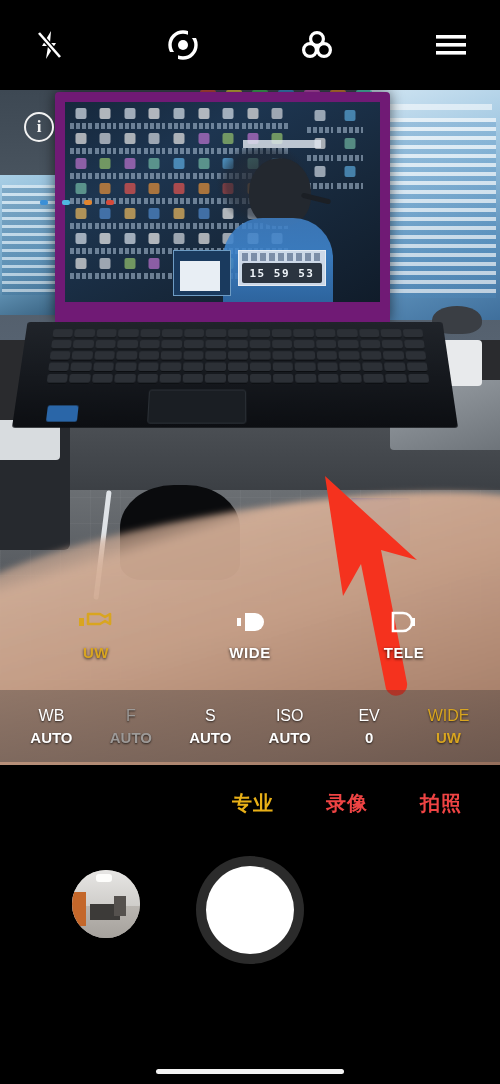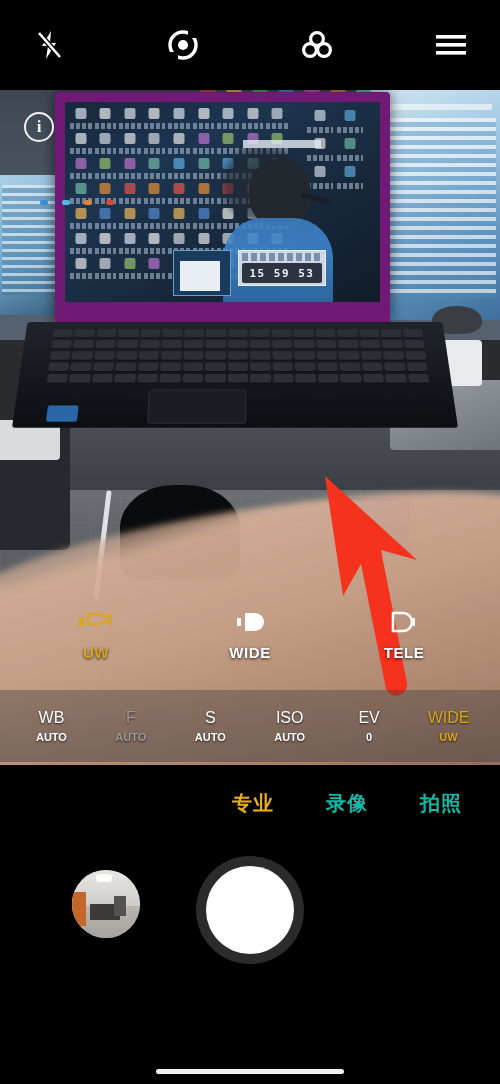--- a/index.html
+++ b/index.html
@@ -291,35 +291,35 @@
   }
   .pro-item {
     display:flex; flex-direction:column; align-items:center; gap:4px;
     min-width:56px; cursor:pointer;
   }
   .pro-key {
     font-size:16px; font-weight:normal; color:#ffffff;
     text-shadow:0 1px 2px rgba(0,0,0,.7);
   }
   .pro-val {
-    font-size:11px; font-weight:bold; color:#ffffff;
+    font-size:15px; font-weight:bold; color:#ffffff;
     text-shadow:0 1px 2px rgba(0,0,0,.7);
   }
   .pro-item.dim .pro-key, .pro-item.dim .pro-val { color:#9d9a98; }
   .pro-item.accent .pro-key, .pro-item.accent .pro-val { color:#d9a520; }
 
   
   #mode-tabs {
     position:absolute; left:0; top:778px; width:500px; height:50px;
     display:flex; align-items:center; justify-content:flex-end;
     gap:52px; padding-right:38px;
     background:#000;
   }
   .mode-tab {
-    font-size:20px; font-weight:bold; color:#14b8a6;
+    font-size:20px; font-weight:bold; color:#ef4444;
     letter-spacing:1px; cursor:pointer;
     font-family:"DejaVu Sans", sans-serif;
   }
   .mode-tab.active { color:#e8b017; }
 
   
   #shutter-row {
     position:absolute; left:0; top:848px; width:500px; height:125px;
     background:#000;
   }

